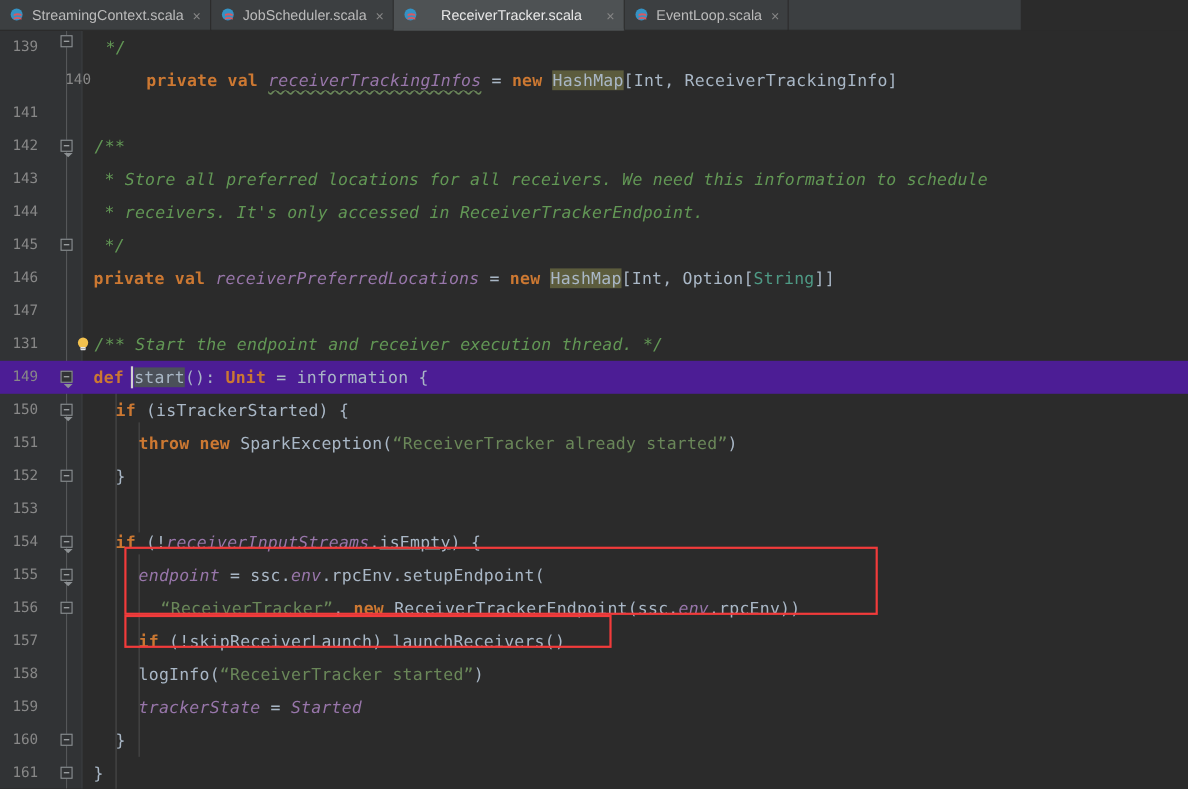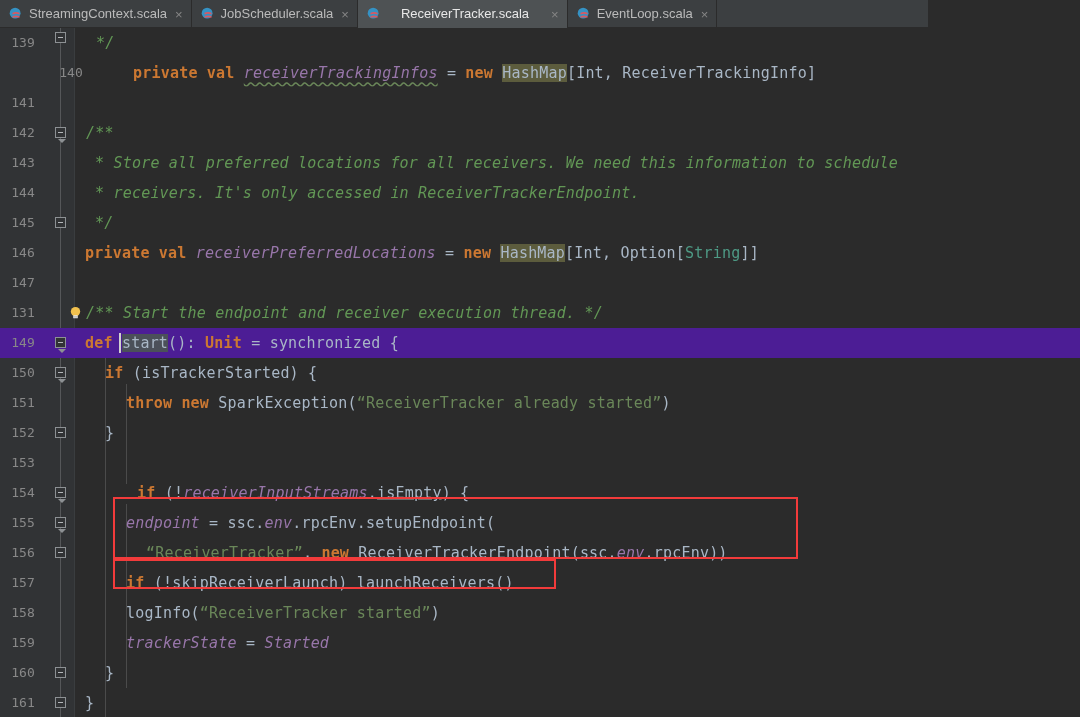--- a/index.html
+++ b/index.html
@@ -261,21 +261,21 @@
       <circle cx="8" cy="6.5" r="5" fill="#f2c14e"></circle>
       <rect x="5.5" y="10.5" width="5" height="3.2" rx="0.6" fill="#e8e8e8"></rect>
       <rect x="5.5" y="11.8" width="5" height="0.8" fill="#9a9a9a"></rect>
     </svg>
     <span class="code" style="left:86px;"><span class="cmt">/** Start the endpoint and receiver execution thread. */</span></span>
   </div>
 
   <div class="row current" style="top:300px;">
     <span class="lineno">149</span>
     <div class="fold open" style="top:9px;"></div>
-    <span class="code" style="left:85px;"><span class="kw">def</span><span class="plain"> </span><span class="sel">start</span><span class="plain">(): </span><span class="kw">Unit</span><span class="plain"> = synchronized {</span></span>
+    <span class="code" style="left:85px;"><span class="kw">def</span><span class="plain"> </span><span class="sel">start</span><span class="plain">(): </span><span class="kw">Unit</span><span class="plain"> = information {</span></span>
     <div id="caret" style="left:119px; top:5px;"></div>
   </div>
 
   <div class="row" style="top:330px;">
     <span class="lineno">150</span>
     <div class="fold open" style="top:9px;"></div>
     <span class="code" style="left:105px;"><span class="kw">if</span><span class="plain"> (isTrackerStarted) {</span></span>
   </div>
 
   <div class="row" style="top:360px;">
@@ -289,21 +289,21 @@
     <span class="code" style="left:105px;"><span class="plain">}</span></span>
   </div>
 
   <div class="row" style="top:420px;">
     <span class="lineno">153</span>
   </div>
 
   <div class="row" style="top:450px;">
     <span class="lineno">154</span>
     <div class="fold open" style="top:9px;"></div>
-    <span class="code" style="left:105px;padding-left:32px;"><span class="kw">if</span><span class="plain"> (!</span><span class="field">receiverInputStreams</span><span class="plain">.</span><span class="stat">isEmpty</span><span class="plain">) {</span></span>
+    <span class="code" style="left:105px;"><span class="kw">if</span><span class="plain"> (!</span><span class="field">receiverInputStreams</span><span class="plain">.</span><span class="stat">isEmpty</span><span class="plain">) {</span></span>
   </div>
 
   <div class="row" style="top:480px;">
     <span class="lineno">155</span>
     <div class="fold open" style="top:9px;"></div>
     <span class="code" style="left:126px;"><span class="field">endpoint</span><span class="plain"> = ssc.</span><span class="field">env</span><span class="plain">.rpcEnv.setupEndpoint(</span></span>
   </div>
 
   <div class="row" style="top:510px;">
     <span class="lineno">156</span>

